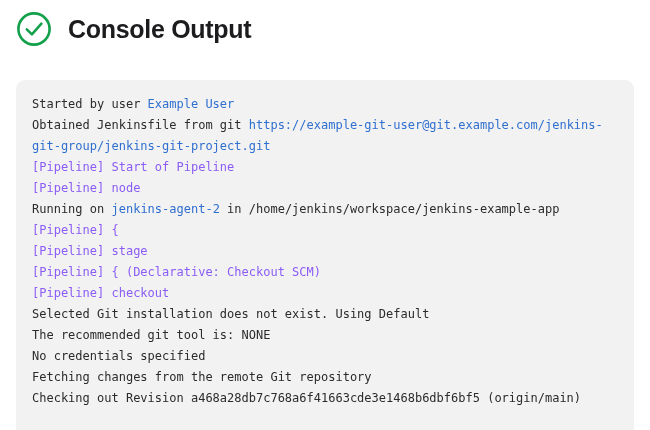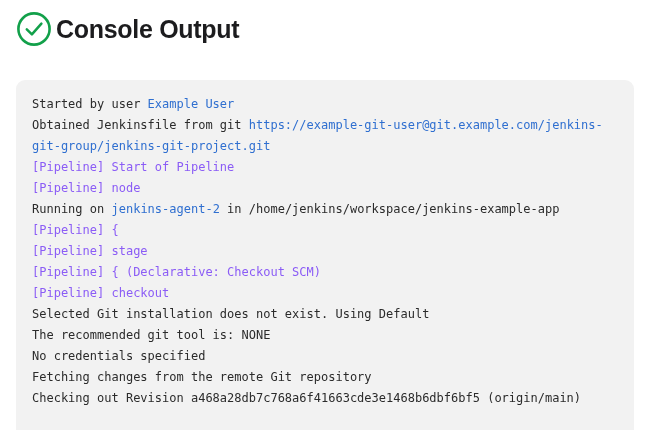--- a/index.html
+++ b/index.html
@@ -12,21 +12,21 @@
     height: 430px;
     overflow: hidden;
     font-family: "Liberation Sans", sans-serif;
     -webkit-font-smoothing: antialiased;
   }
 
   
   #header {
     display: flex;
     align-items: center;
-    gap: 4px;
+    gap: 16px;
     padding: 14px 0 0 16px;
     height: 44px;
     box-sizing: border-box;
   }
   #status-icon {
     width: 36px;
     height: 36px;
     flex: 0 0 36px;
     display: block;
   }

